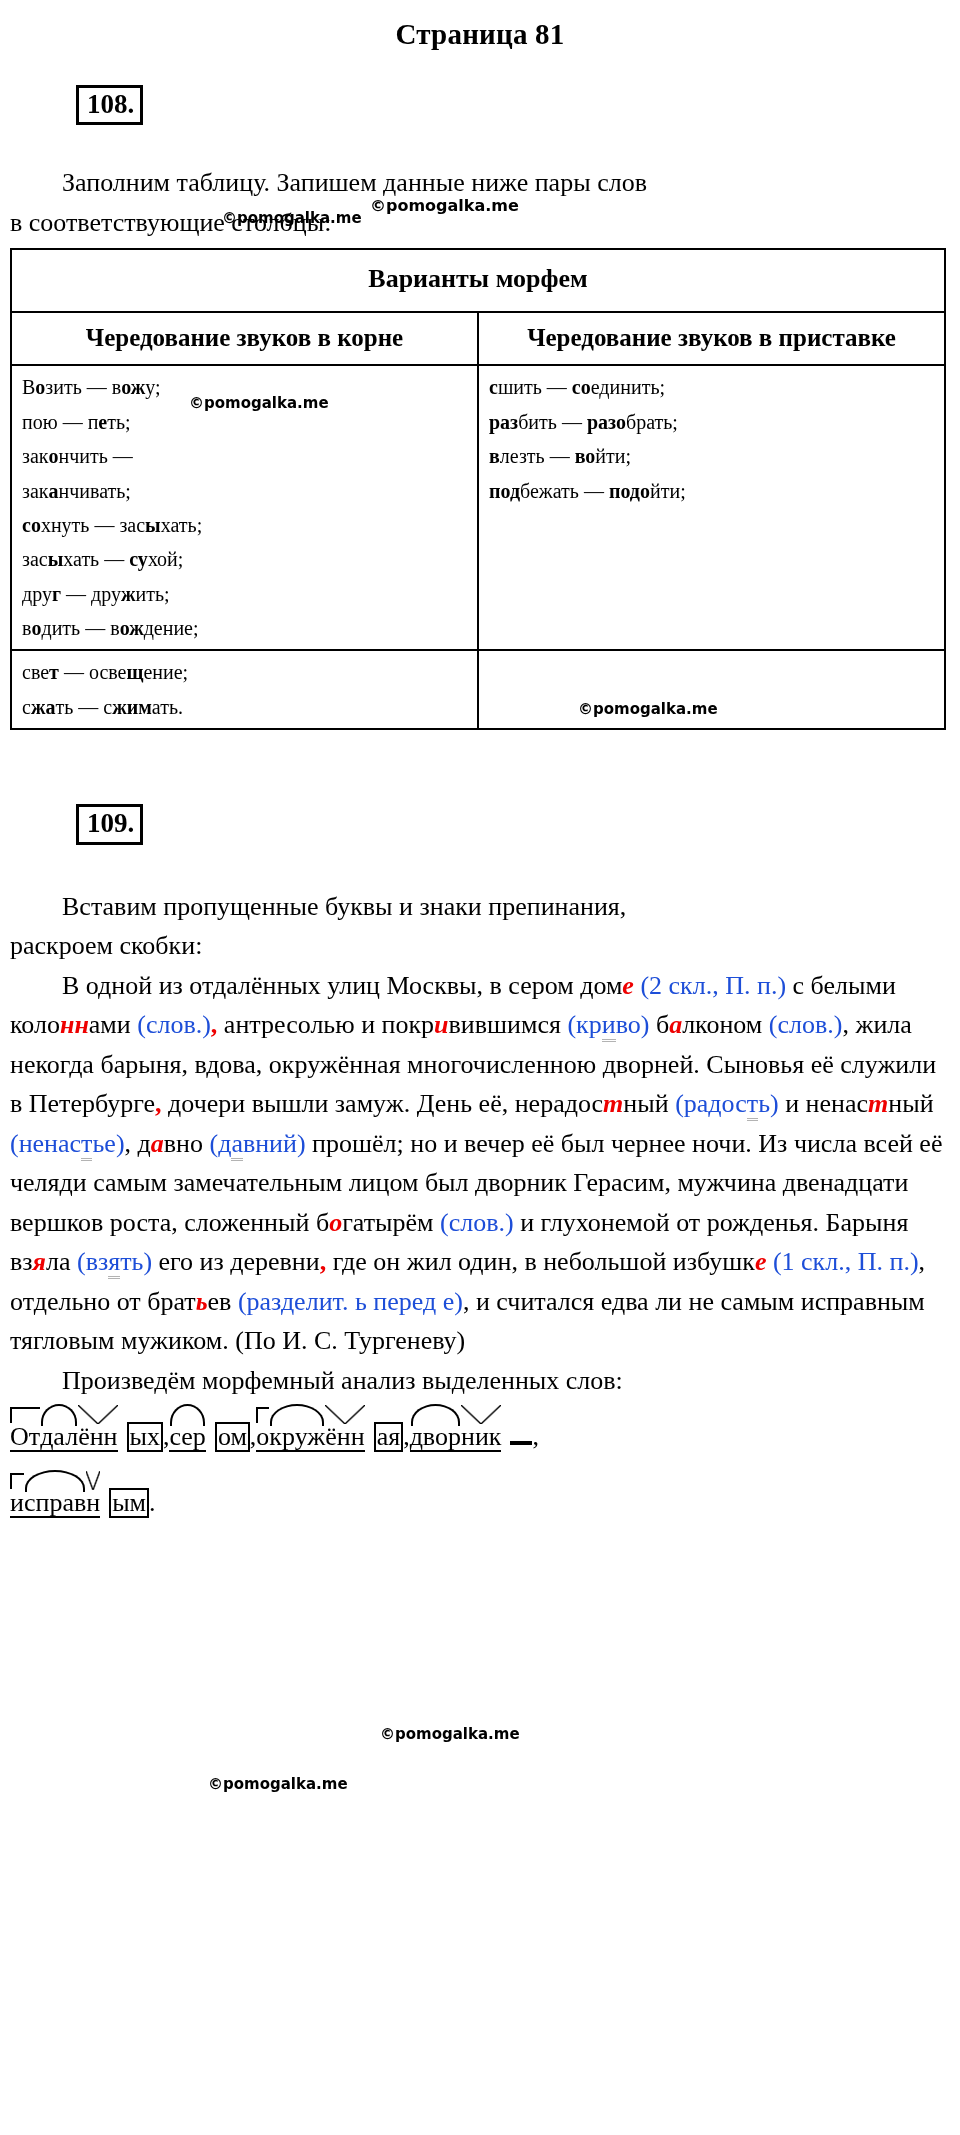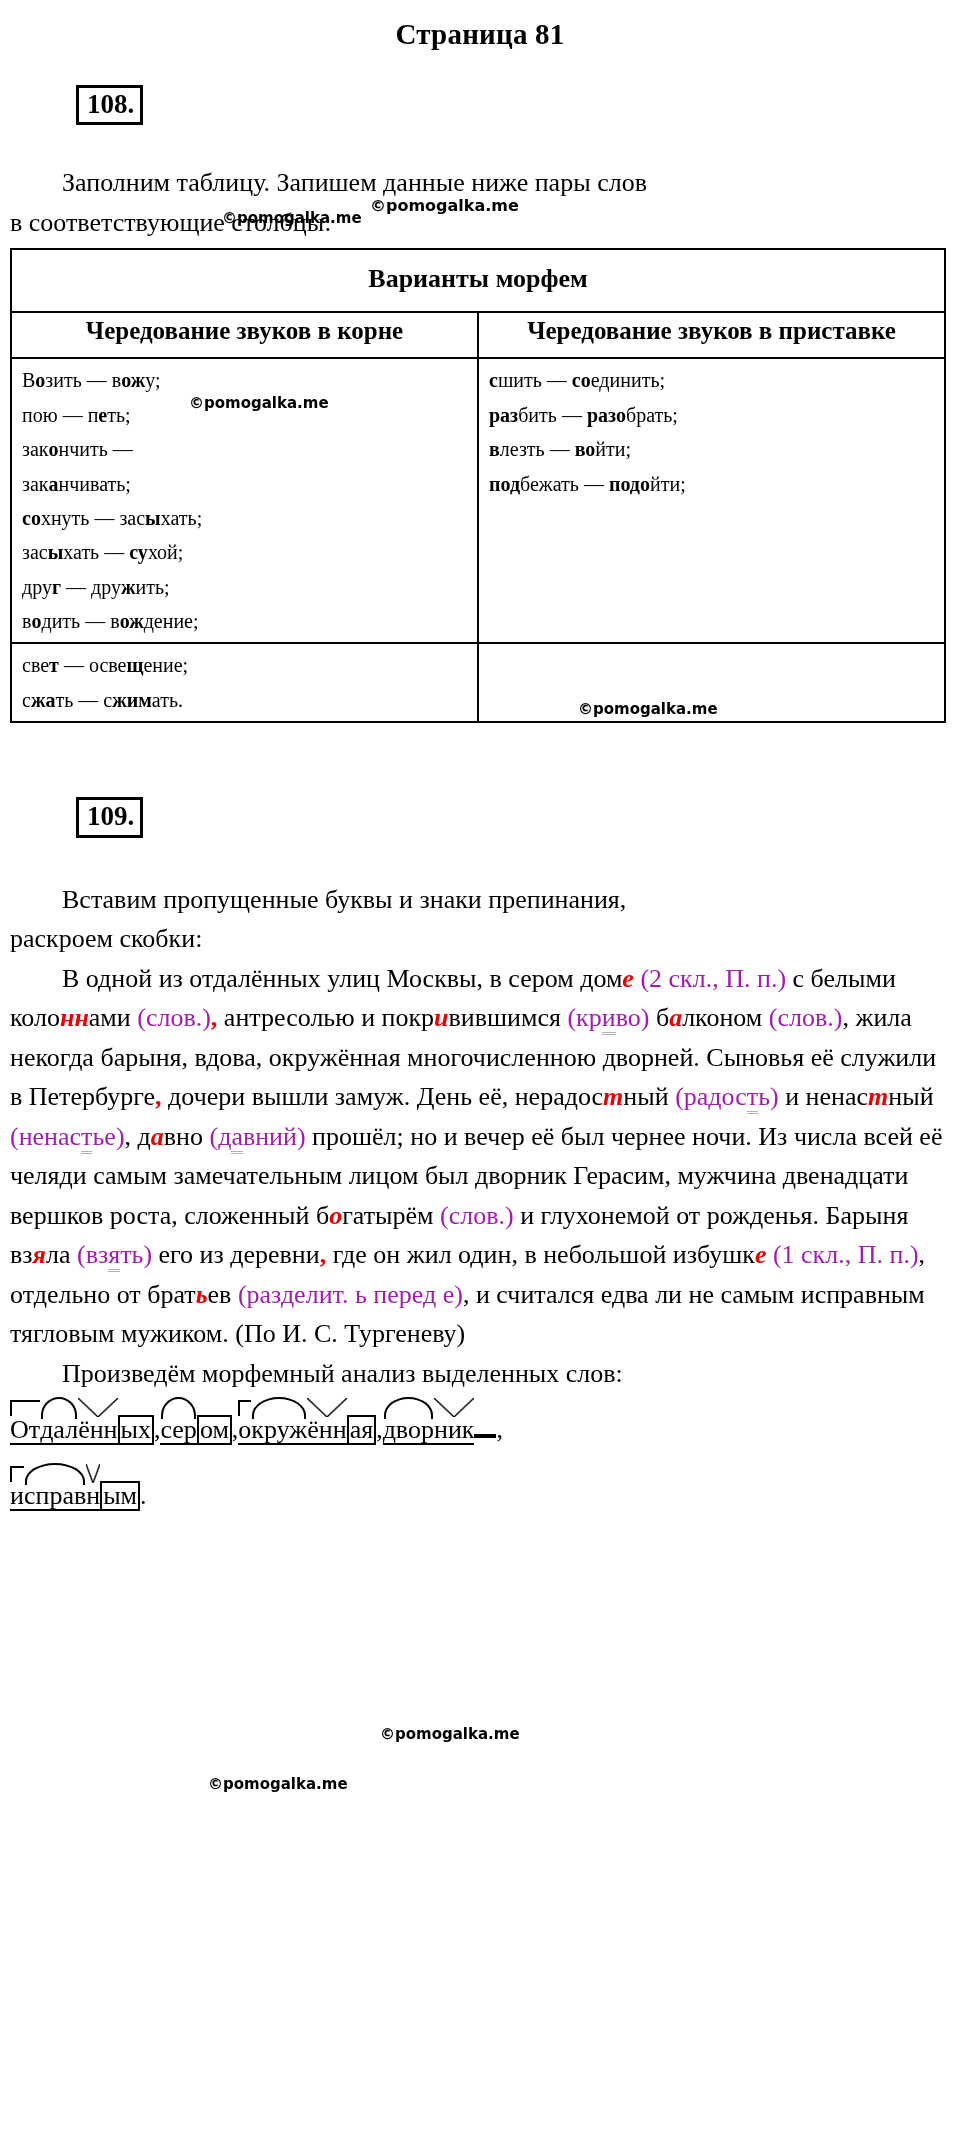--- a/index.html
+++ b/index.html
@@ -40,21 +40,21 @@
   }
 
   
   .para{
     font-size:26px;
     line-height:1.52;
     padding:0 14px 0 10px;
     margin:0;
   }
   .indent{text-indent:52px;}
-  .gray{color:#a21caf;text-align:center;}
+  .gray{color:#1d4ed8;text-align:center;}
   .red{color:#ee0000;font-weight:bold;font-style:italic;}
   .dunder{
     border-bottom:3px double #b3b3b3;
     padding-bottom:0px;
   }
 
   
   .morph-table{
     border-collapse:collapse;
     width:936px;
@@ -66,21 +66,21 @@
     vertical-align:top;
     padding:4px 6px 4px 10px;
     font-size:20px;
     line-height:1.72;
   }
   .morph-table td.hdr{
     text-align:center;
     font-weight:bold;
     font-size:25px;
     line-height:1.45;
-    padding:0 8px 8px 8px;
+    padding:7px 8px 8px 8px;
     border-radius:10px;
   }
   .morph-table td.topbar{
     text-align:center;
     font-weight:bold;
     font-size:26px;
     padding:7px 0 9px 0;
   }
   .cell-pairs div{white-space:nowrap;}
   b{font-weight:bold;}
@@ -138,21 +138,21 @@
     left:0;right:0;top:-19px;
     height:19px;
     background:
       linear-gradient(to top right,transparent calc(50% - 1.4px),#000 50%,transparent calc(50% + 1.4px)) left/50% 100% no-repeat,
       linear-gradient(to top left,transparent calc(50% - 1.4px),#000 50%,transparent calc(50% + 1.4px)) right/50% 100% no-repeat;
   }
   
   .end{
     border:2.5px solid #000;
     padding:0 1px;
-    margin-left:0px;
+    margin-left:9px;
   }
   .end.empty{display:inline-block;width:16px;}
   .punct{display:inline-block;}
 </style>
 </head>
 <body>
 
 <div class="page">
 
   <h1 class="page-title">Страница 81</h1>

